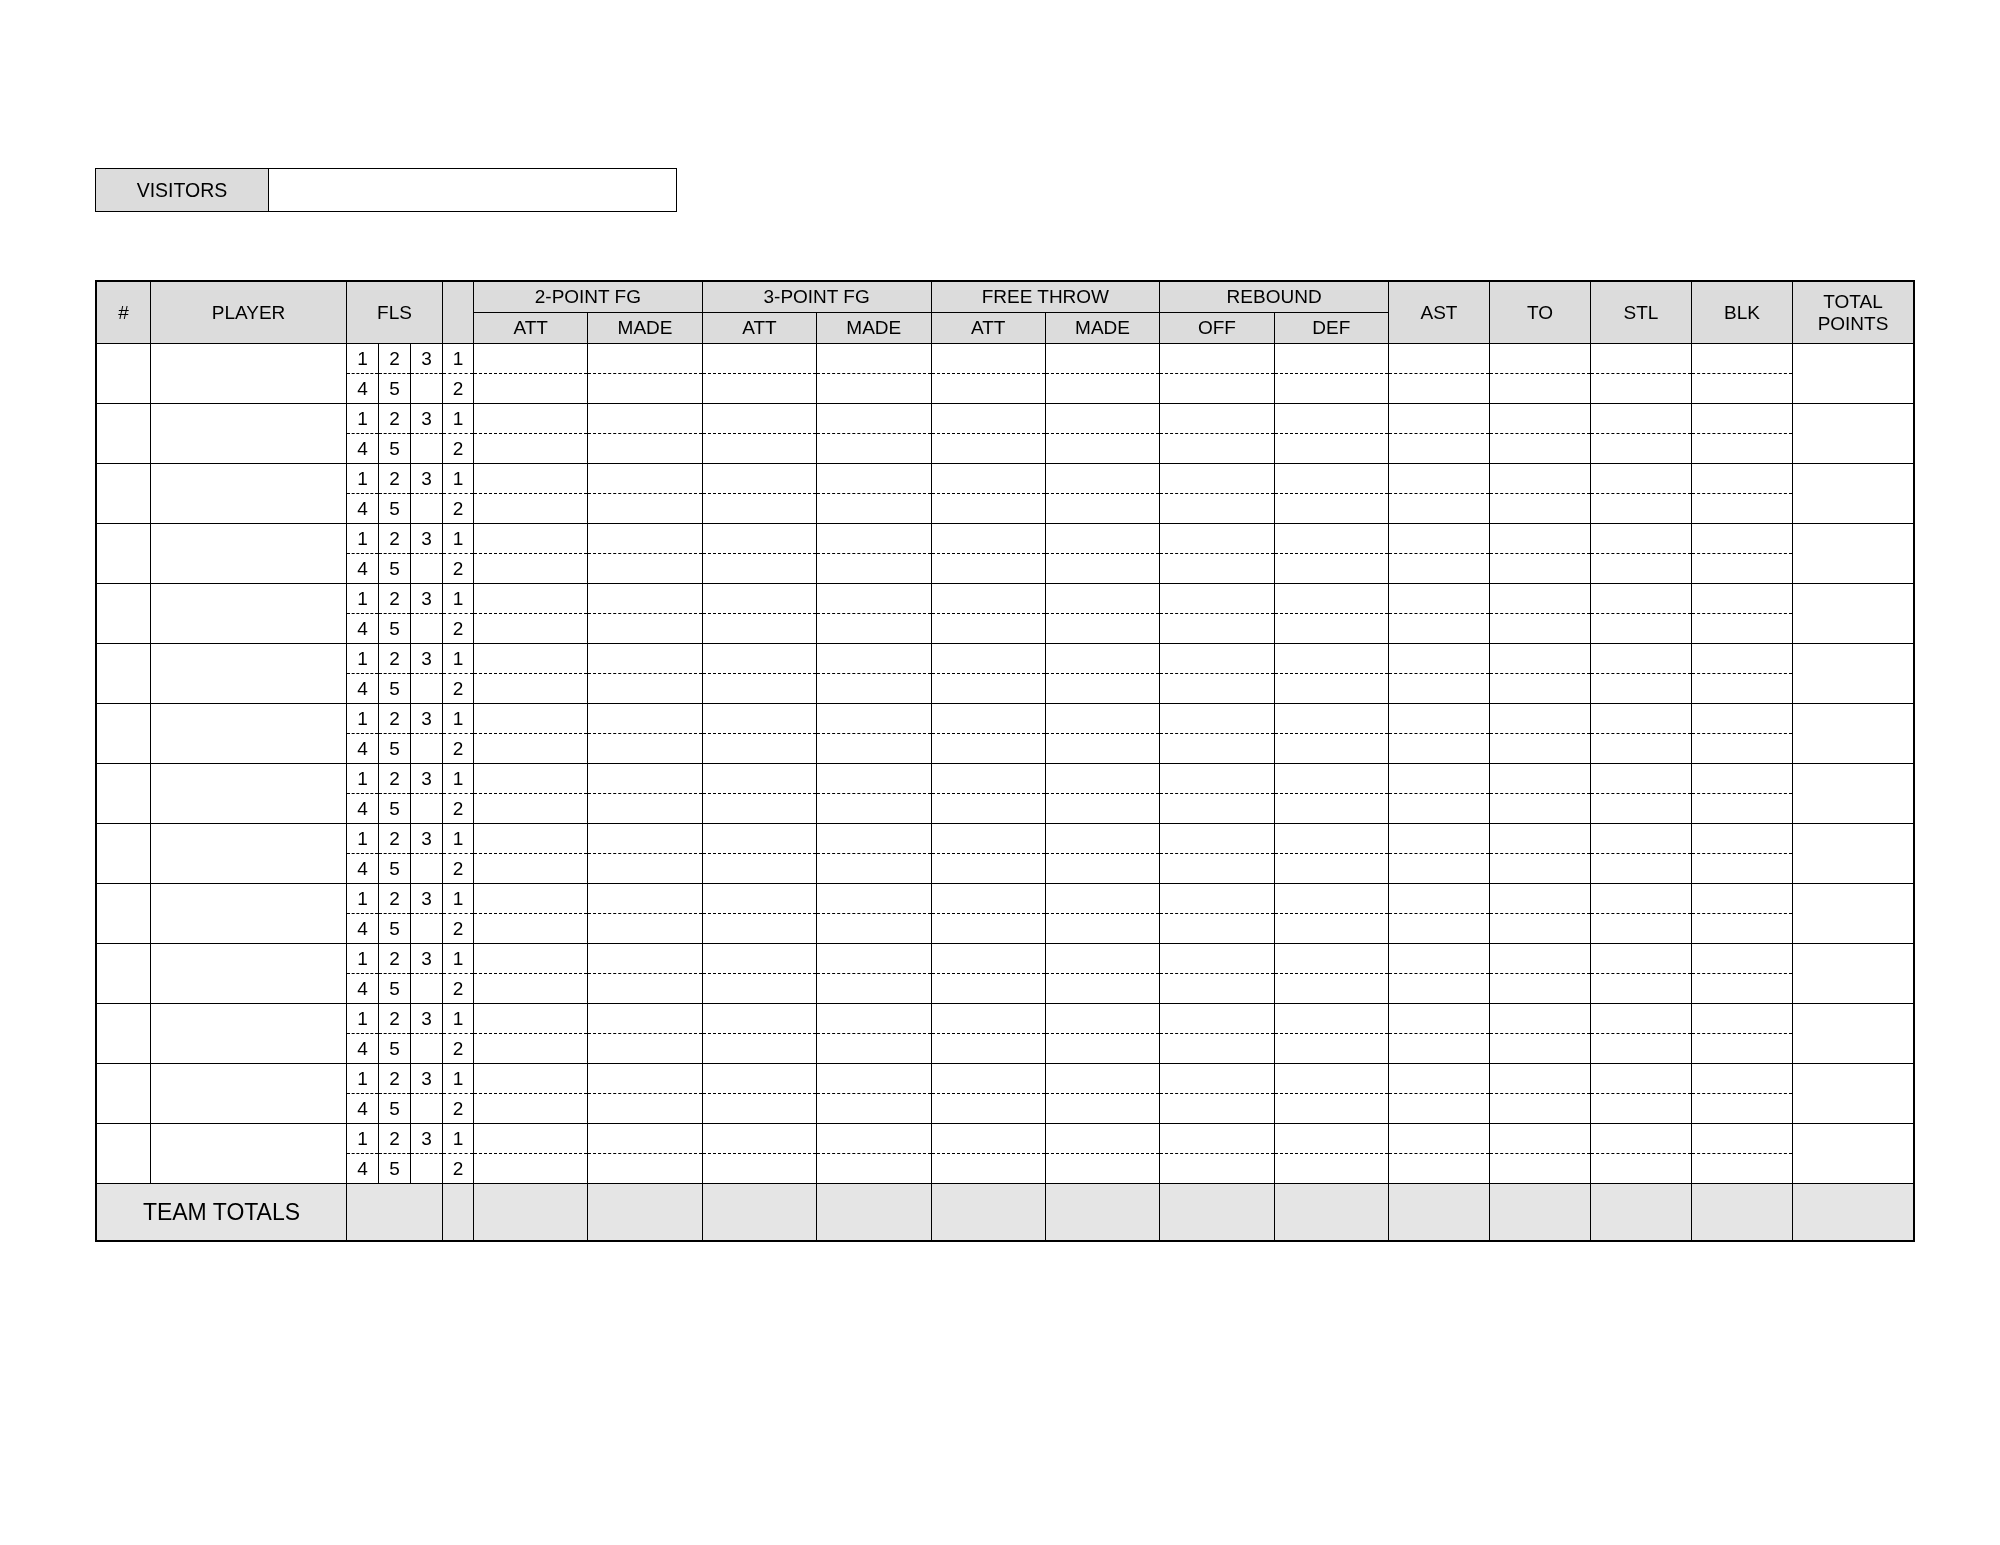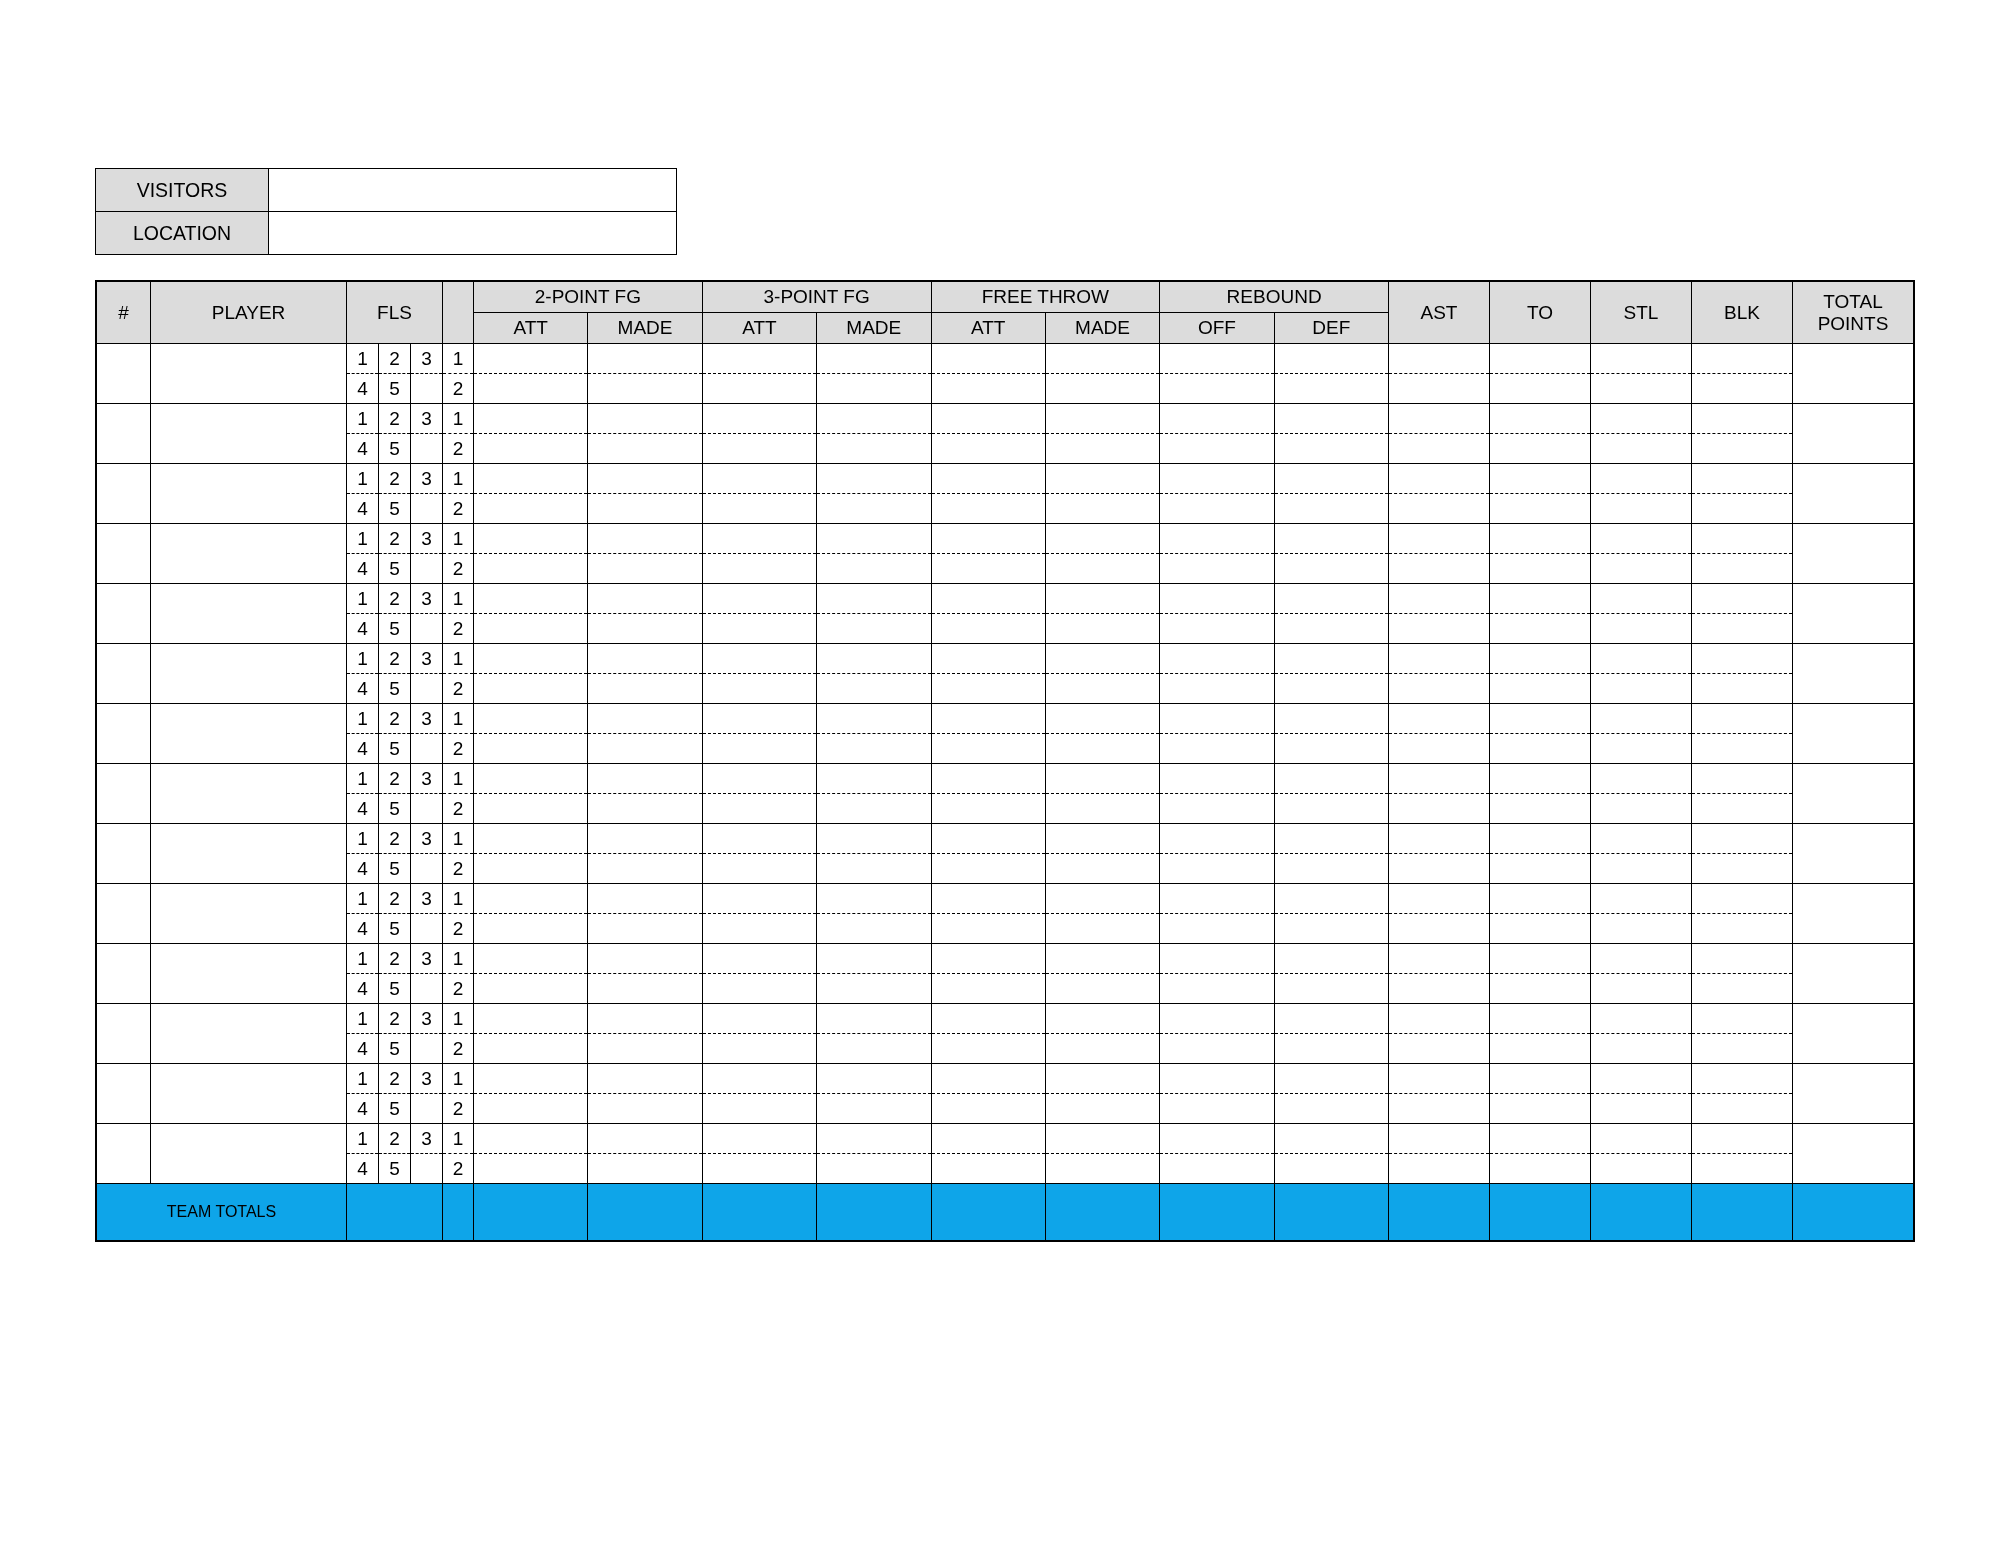--- a/index.html
+++ b/index.html
@@ -106,40 +106,36 @@
   .num-col { width: 53px; }
   .player-col { width: 195px; }
   .fls-col { width: 95px; }
   .fls-extra { width: 30px; }
   .stat-col { width: 104px; }
   .single-col { width: 100px; }
   .total-col { width: 120px; }
 
   td.data-cell { background: #fff; height: 29px; }
   tr.totals td {
-    background: #0ea5e9;
+    background: #e5e5e5;
     height: 56px;
-    font-size: 16px;
+    font-size: 23px;
   }
 </style>
 </head>
 <body>
 
 <div class="sheet">
 
   <div class="header-block">
 
     <table class="hdr teaminfo">
       <tbody>
           <tr>
         <td class="lbl">VISITORS</td>
-        <td class="blank"></td>
-      </tr>
-      <tr>
-        <td class="lbl">LOCATION</td>
         <td class="blank"></td>
       </tr>
     </tbody>
       </table>
 
 
 
   </div>
 
   <table class="stats">

